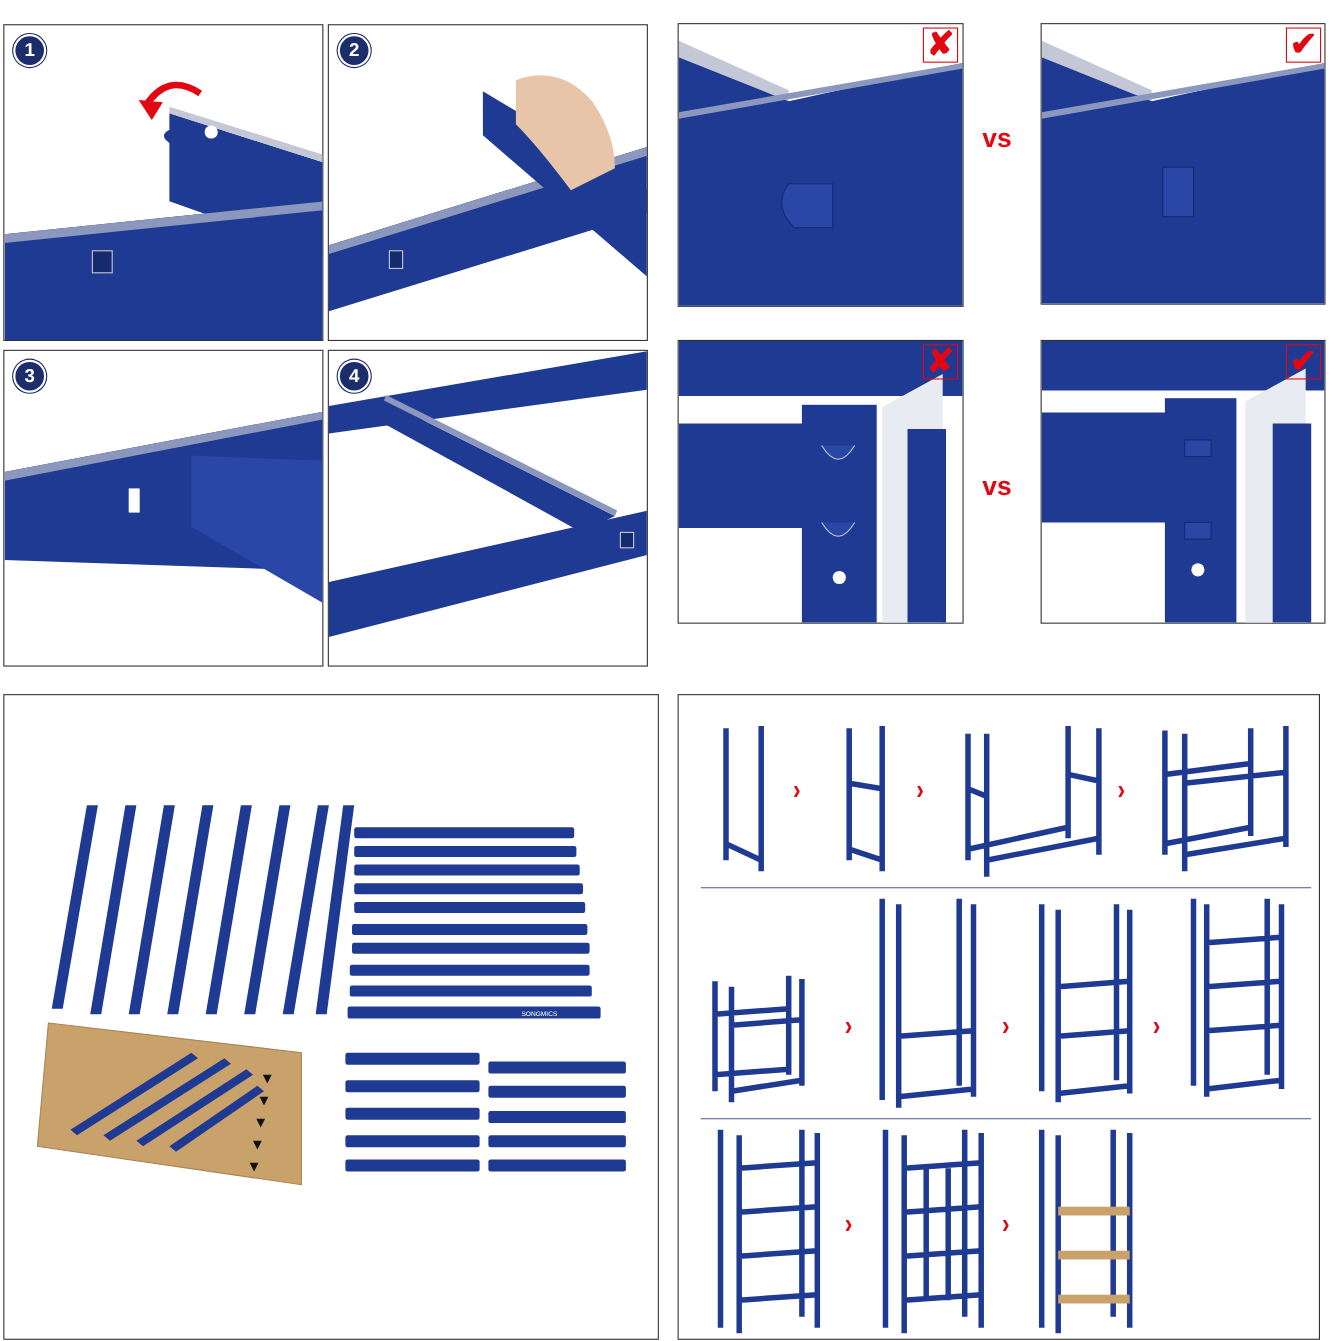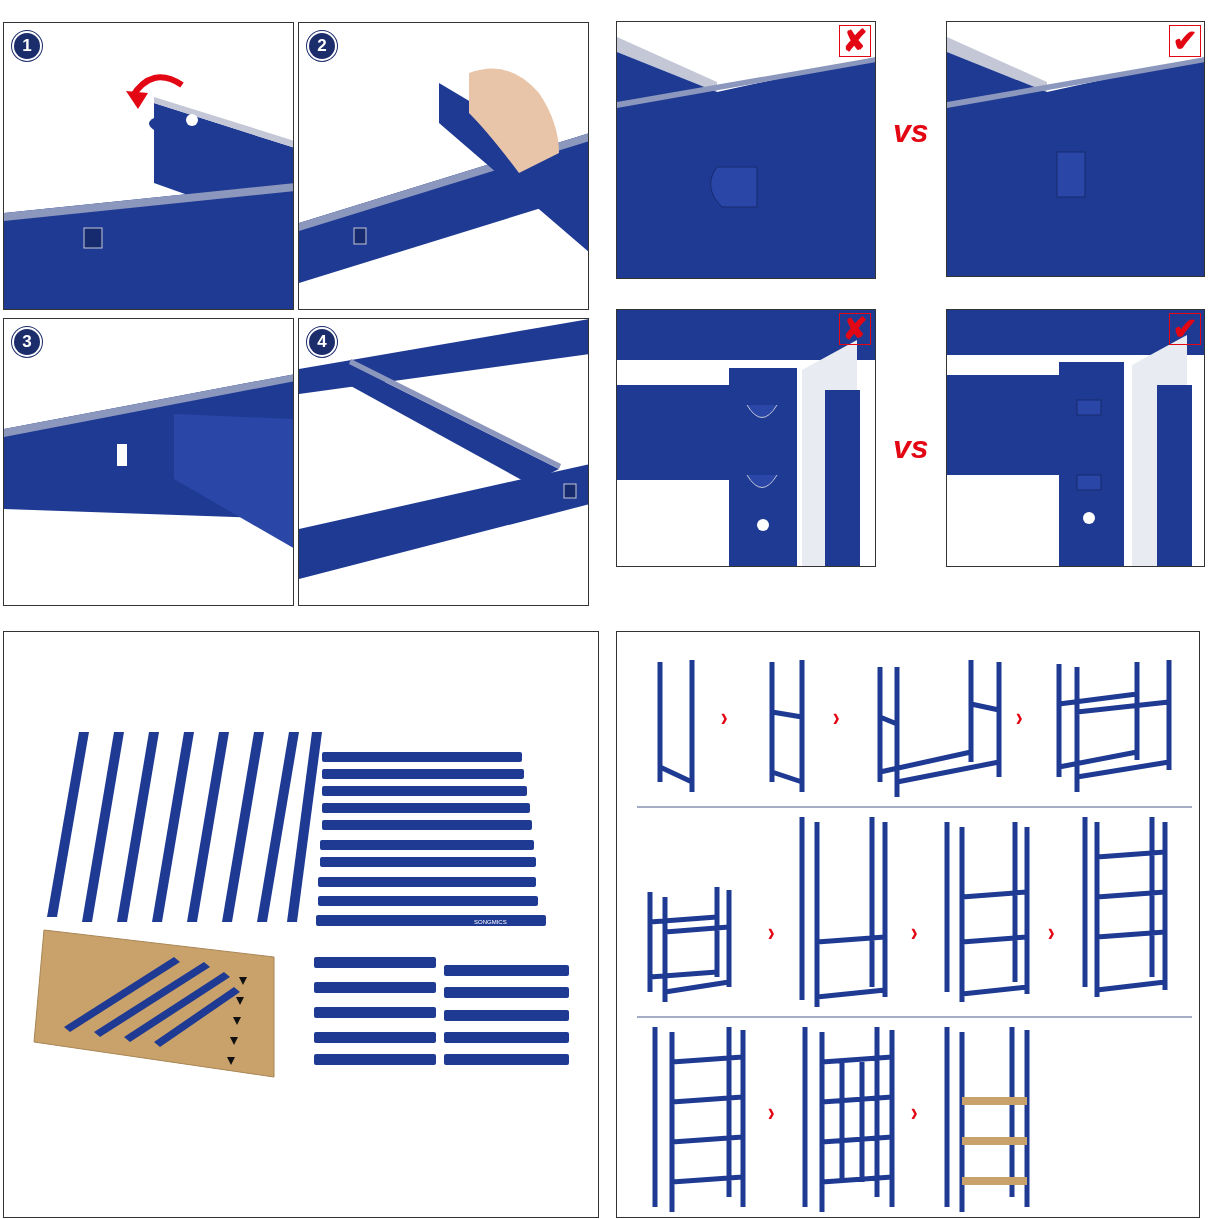--- a/index.html
+++ b/index.html
@@ -1,19 +1,19 @@
 <!DOCTYPE html>
 <html><head>
 <meta charset="utf-8">
 <style>
   * { box-sizing: border-box; margin: 0; padding: 0; }
   body { width: 1214px; height: 1219px; background: #ffffff; position: relative; overflow: hidden; font-family: "Liberation Sans", sans-serif; }
   .panel { position: absolute; border: 1px solid #333; background: #fff; overflow: hidden; }
   .step-badge { position: absolute; left: 10px; top: 10px; width: 26px; height: 26px; border-radius: 50%; background: #1c2d6b; color: #fff; font-weight: bold; font-size: 17px; display: flex; align-items: center; justify-content: center; box-shadow: 0 0 0 2px #fff, 0 0 0 3px #1c2d6b; z-index: 3; }
-  .vs { position: absolute; color: #e30613; font-weight: bold; font-style: italic; font-size: 32px; font-family: "Liberation Sans", sans-serif; }
+  .vs { position: absolute; color: #e30613; font-weight: bold; font-size: 24px; font-family: "Liberation Sans", sans-serif; }
   .mark { position: absolute; width: 32px; height: 32px; border: 1px solid #e30613; display: flex; align-items: center; justify-content: center; color: #e30613; font-weight: bold; font-size: 30px; line-height: 1; z-index: 3; }
   .arrow { position: absolute; color: #e30613; font-weight: bold; font-size: 26px; transform: scaleX(0.8); }
   svg { position: absolute; left: 0; top: 0; }
 </style>
 </head>
 <body>
 
 <div class="panel" style="left:3px;top:22px;width:291px;height:288px;">
   <div class="step-badge">1</div>
   <svg width="291" height="288">

